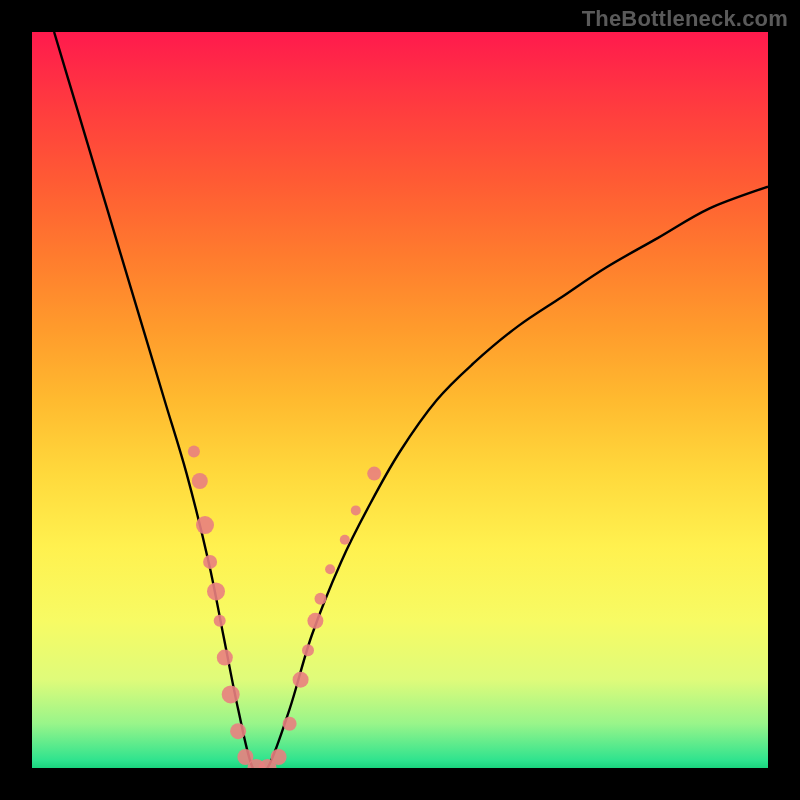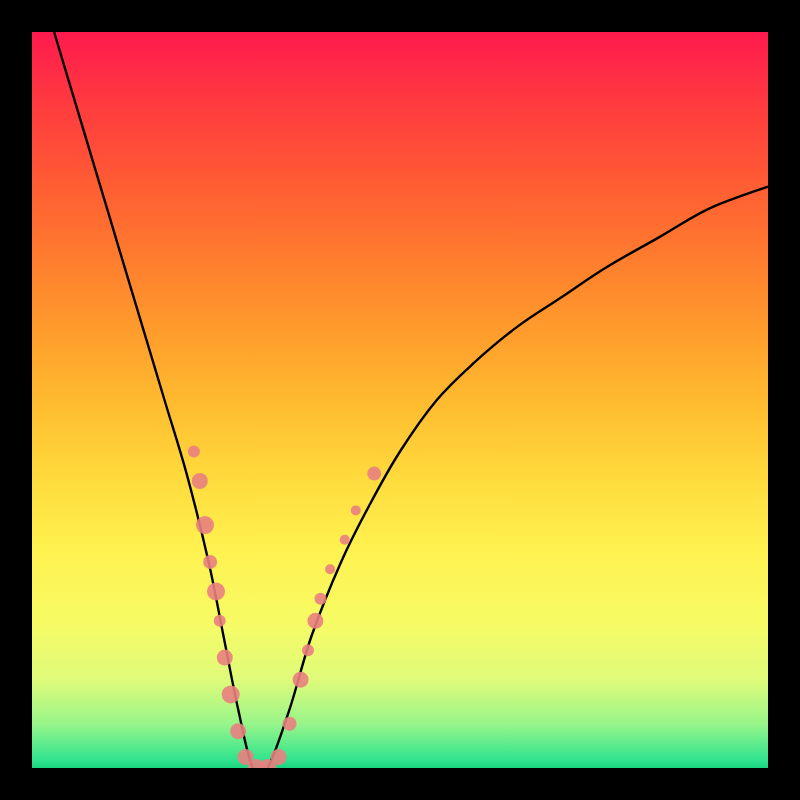--- a/index.html
+++ b/index.html
@@ -81,13 +81,14 @@
           <circle cx="276.0" cy="618.2" r="6" fill="#e98080" fill-opacity="0.9"></circle>
           <circle cx="283.4" cy="588.8" r="8" fill="#e98080" fill-opacity="0.9"></circle>
           <circle cx="288.5" cy="566.7" r="6" fill="#e98080" fill-opacity="0.9"></circle>
           <circle cx="298.1" cy="537.3" r="5" fill="#e98080" fill-opacity="0.9"></circle>
           <circle cx="312.8" cy="507.8" r="5" fill="#e98080" fill-opacity="0.9"></circle>
           <circle cx="323.8" cy="478.4" r="5" fill="#e98080" fill-opacity="0.9"></circle>
           <circle cx="342.2" cy="441.6" r="7" fill="#e98080" fill-opacity="0.9"></circle>
         </g>
     </svg>
   </div>
+  <div class="watermark">TheBottleneck.com</div>
 </div>
 
 </body></html>

